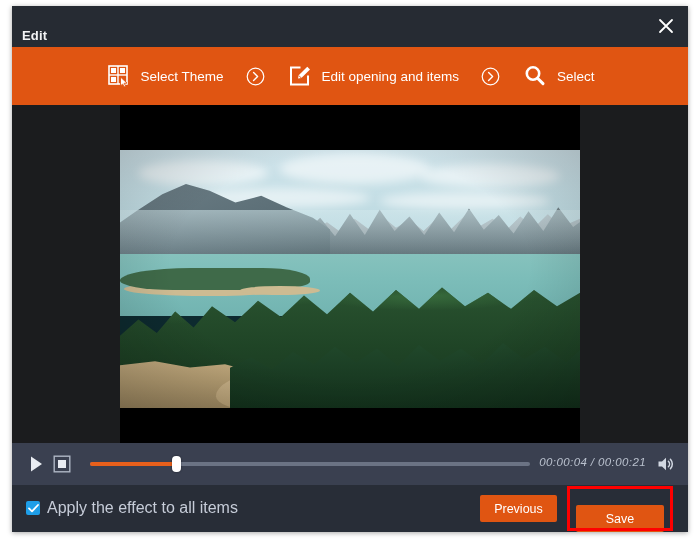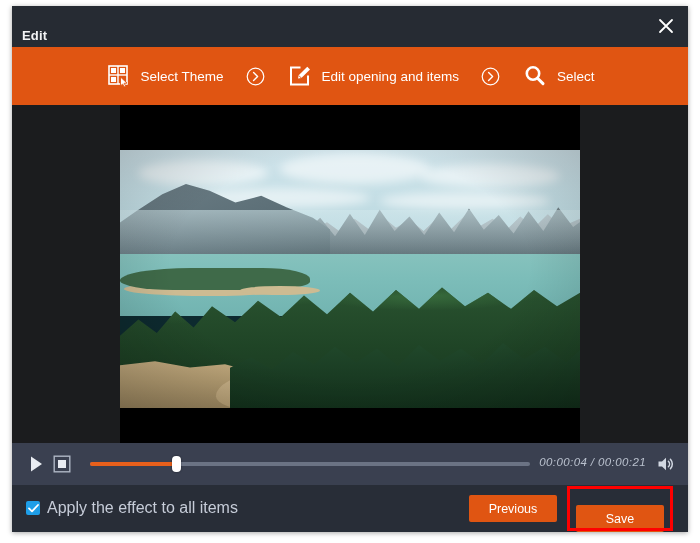--- a/index.html
+++ b/index.html
@@ -310,21 +310,21 @@
     position: absolute;
     height: 27px;
     background: #e05512;
     color: #ffffff;
     font-size: 12.5px;
     border: none;
     border-radius: 2px;
     cursor: pointer;
     font-family: "Liberation Sans", sans-serif;
   }
-  .btn-prev { right: 131px; top: 10px; width: 88px; }
+  .btn-prev { right: 131px; top: 10px; width: 77px; }
   .btn-save { right: 24px; top: 20px; width: 88px; }
   .save-highlight {
     position: absolute;
     right: 15px; top: 1px;
     width: 106px; height: 45px;
     border: 3px solid #ff0000;
     pointer-events: none;
     box-sizing: border-box;
   }
 </style>

